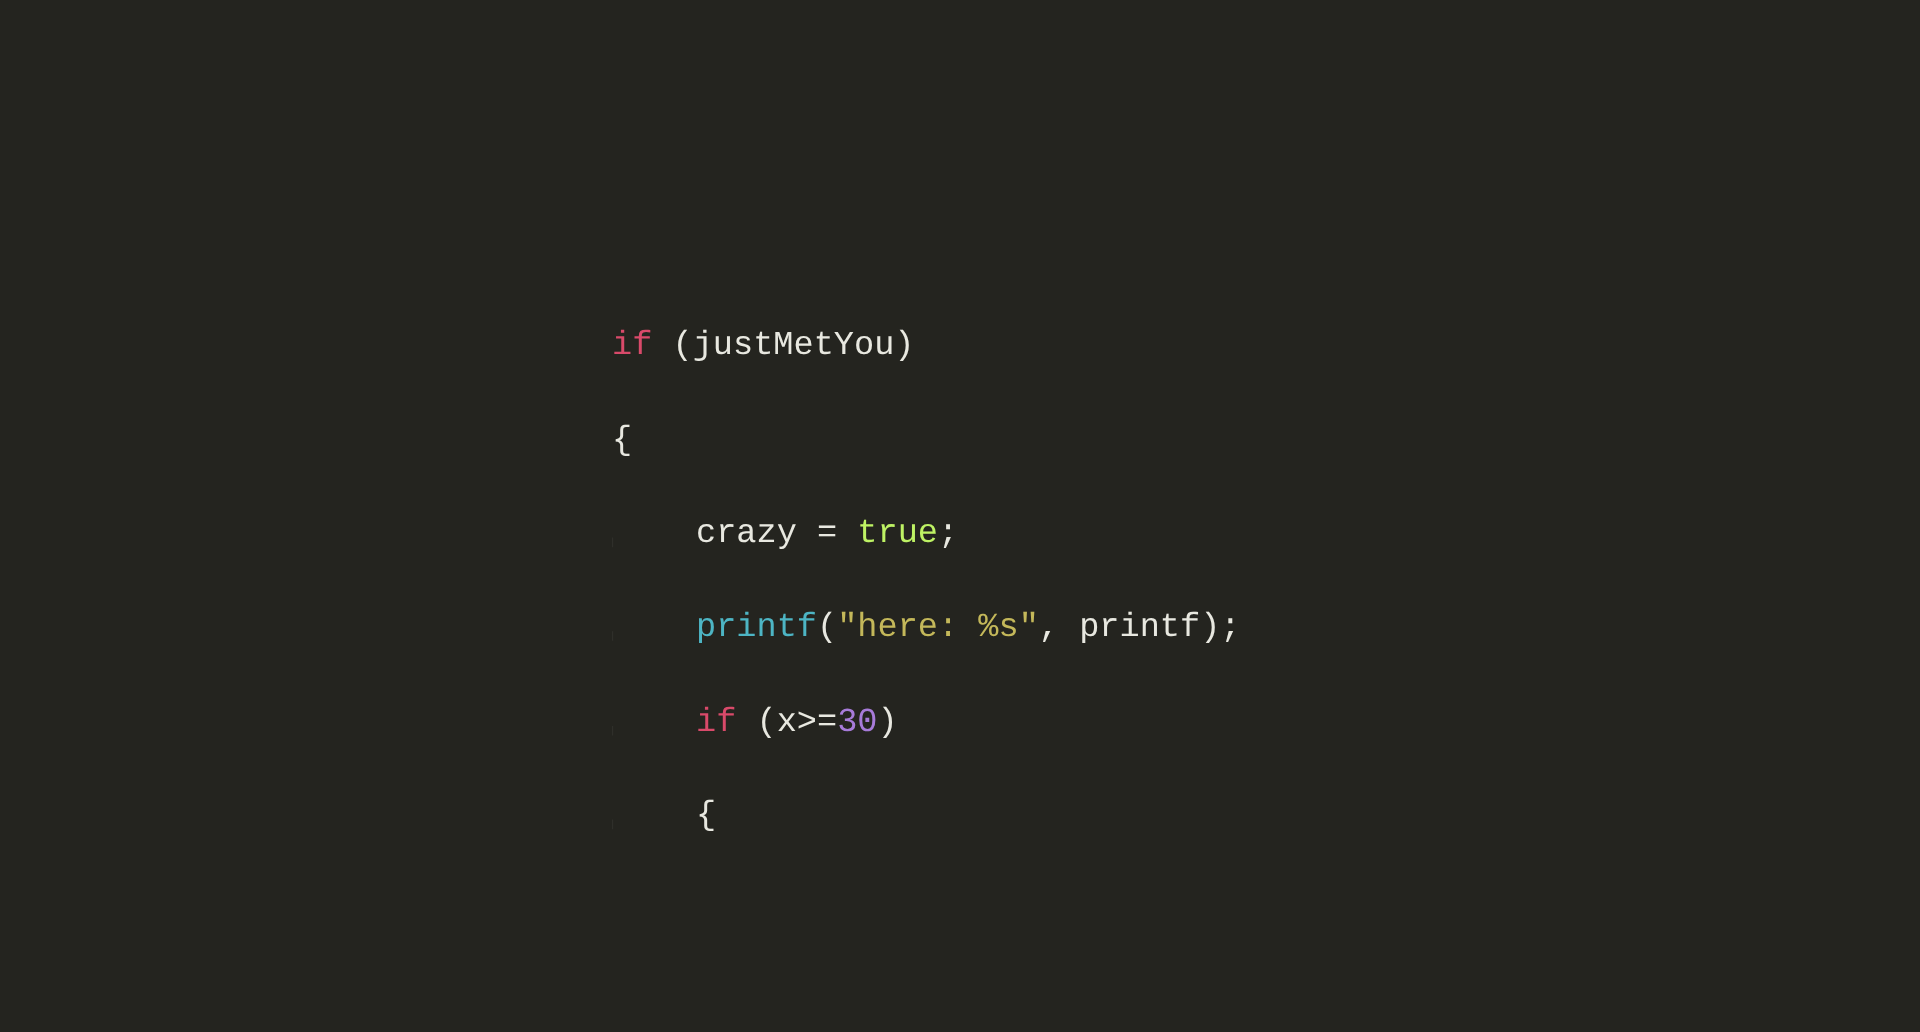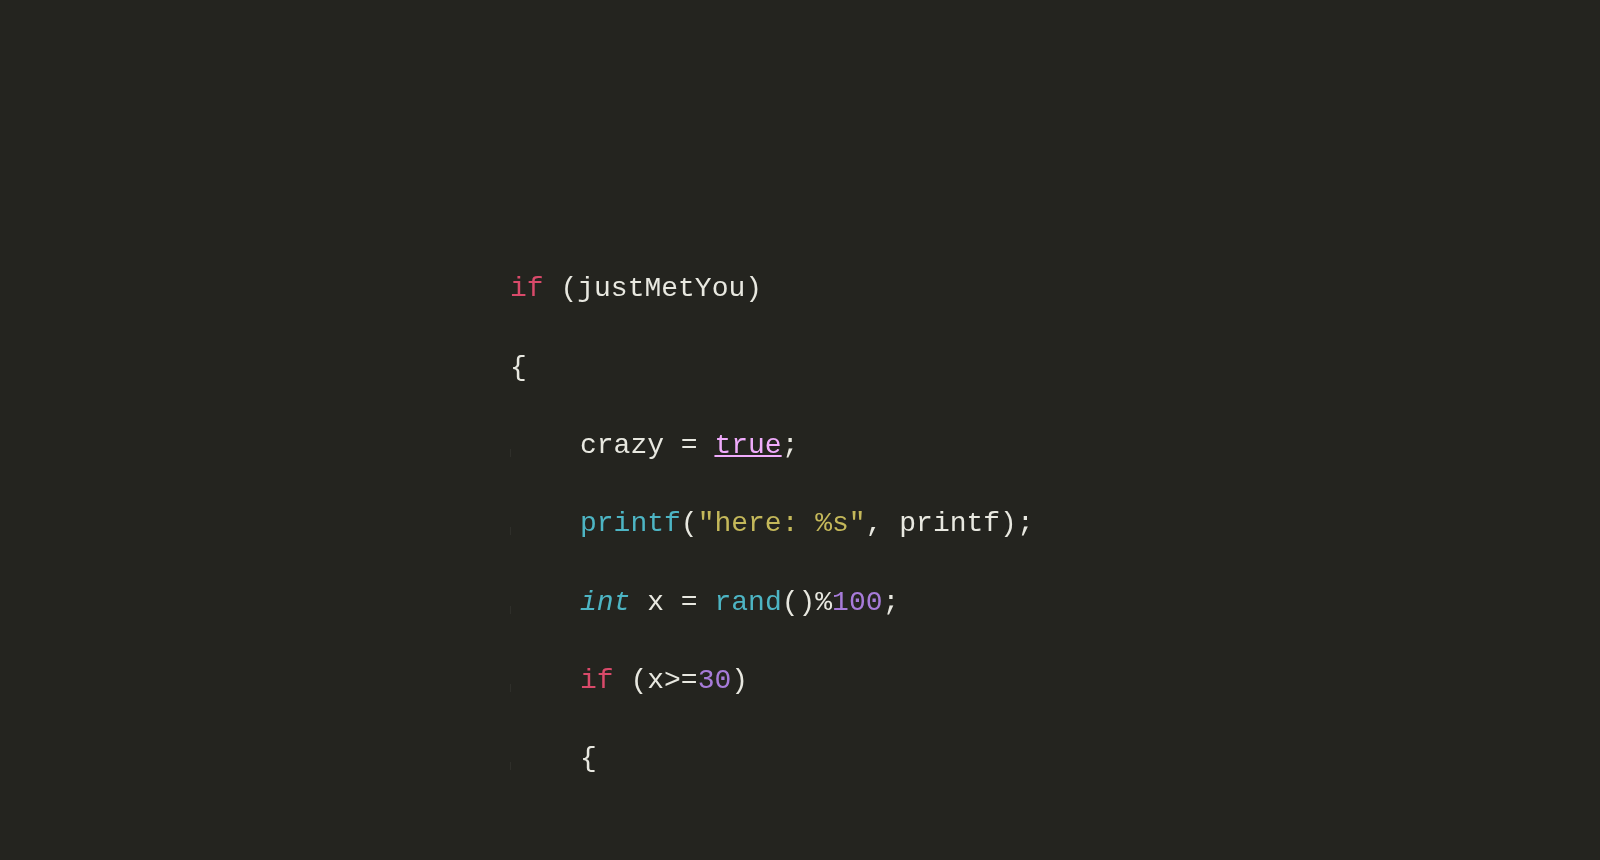--- a/index.html
+++ b/index.html
@@ -19,21 +19,21 @@
       top: 230px;
       white-space: pre;
     }
     .code-line {
       display: block;
       min-height: 39px;
     }
     .tok-keyword { color: #d94a6a; text-align: center; }
     .tok-default { color: #e8e8e0; }
     .tok-ident { color: #e8e8e0; margin-top: 44px; }
-    .tok-literal { color: #f0abfc; text-decoration: underline; }
+    .tok-literal { color: #bef264; }
     .tok-func { color: #4db5c4; }
     .tok-string { color: #c4b85a; }
     .tok-type { color: #4db5c4; font-style: italic; }
     .tok-number { color: #a77bd9; }
     .indent-cell {
       display: inline-block;
       width: 70px;
       position: relative;
     }
     .indent-cell.guided::before {
@@ -46,18 +46,17 @@
     }
   </style>
 </head>
 <body>
 
 <div class="code-block">
 <div class="code-line"><span class="tok-keyword">if</span><span class="tok-default"> (</span><span class="tok-ident">justMetYou</span><span class="tok-default">)</span></div>
 <div class="code-line"><span class="tok-default">{</span></div>
 <div class="code-line"><span class="indent-cell guided"></span><span class="tok-ident">crazy</span><span class="tok-default"> = </span><span class="tok-literal">true</span><span class="tok-default">;</span></div>
 <div class="code-line"><span class="indent-cell guided"></span><span class="tok-func">printf</span><span class="tok-default">(</span><span class="tok-string">"here: %s"</span><span class="tok-default">, </span><span class="tok-ident">printf</span><span class="tok-default">);</span></div>
-<div class="code-line"><span class="indent-cell guided"></span><span class="tok-type">int</span><span class="tok-default"> </span><span class="tok-ident">x</span><span class="tok-default"> = </span><span class="tok-func">rand</span><span class="tok-default">()%</span><span class="tok-number">100</span><span class="tok-default">;</span></div>
 <div class="code-line"><span class="indent-cell guided"></span><span class="tok-keyword">if</span><span class="tok-default"> (</span><span class="tok-ident">x</span><span class="tok-default">&gt;=</span><span class="tok-number">30</span><span class="tok-default">)</span></div>
 <div class="code-line"><span class="indent-cell guided"></span><span class="tok-default">{</span></div>
 
 
 </div>
 
 </body></html>

